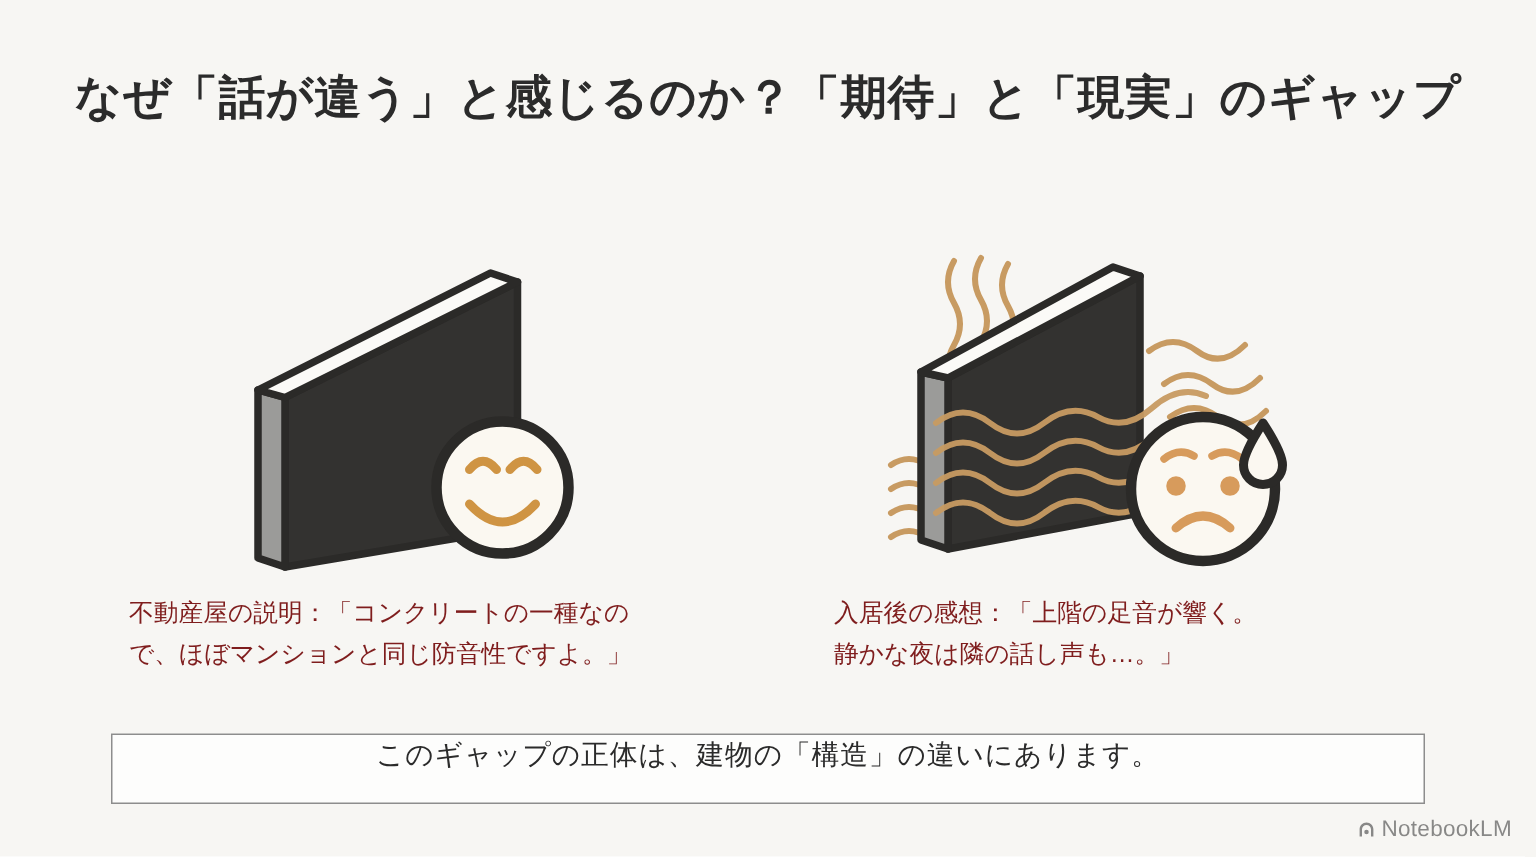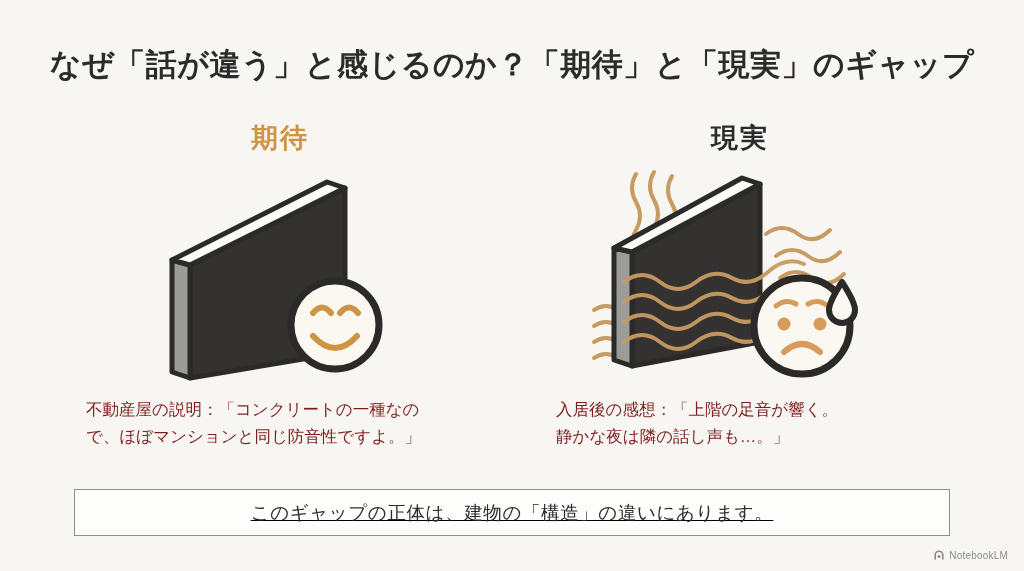--- a/index.html
+++ b/index.html
@@ -70,55 +70,52 @@
   #conclusion-box {
     position: absolute;
     left: 74px;
     top: 489px;
     width: 876px;
     height: 47px;
     border: 1px solid #8d8d8d;
     background: #fdfdfc;
     box-sizing: border-box;
     display: flex;
-    align-items: center;
+    align-items: flex-start;
     justify-content: center;
-    text-decoration: underline;
   }
   #conclusion-text {
     font-size: 18.5px;
     color: #2b2b2b;
     letter-spacing: 0.6px;
   }
 
   #watermark {
     position: absolute;
     right: 16px;
     bottom: 10px;
     display: flex;
     align-items: center;
     gap: 4px;
     opacity: 0.58;
   }
   #watermark-text {
-    font-size: 10px;
+    font-size: 15px;
     color: #3a3a3a;
     letter-spacing: 0.2px;
   }
 </style>
 </head>
 <body>
 
 <div id="slide">
 
   <div id="title">なぜ「話が違う」と感じるのか？「期待」と「現実」のギャップ</div>
 
-  <div class="col-heading" id="heading-left">期待</div>
-
-  <div class="col-heading" id="heading-right">現実</div>
+
 
   <div class="panel" id="panel-left">
     <svg width="300" height="235" viewBox="0 0 300 235">
 
       <polygon points="40,105 40,218 195,192 195,28" fill="#333230" stroke="#2b2a28" stroke-width="5" stroke-linejoin="round"></polygon>
 
       <polygon points="22,100 40,105 40,218 22,212" fill="#9b9b99" stroke="#2b2a28" stroke-width="5" stroke-linejoin="round"></polygon>
 
       <polygon points="22,100 40,105 195,28 177,22" fill="#fbfaf7" stroke="#2b2a28" stroke-width="5" stroke-linejoin="round"></polygon>
 

